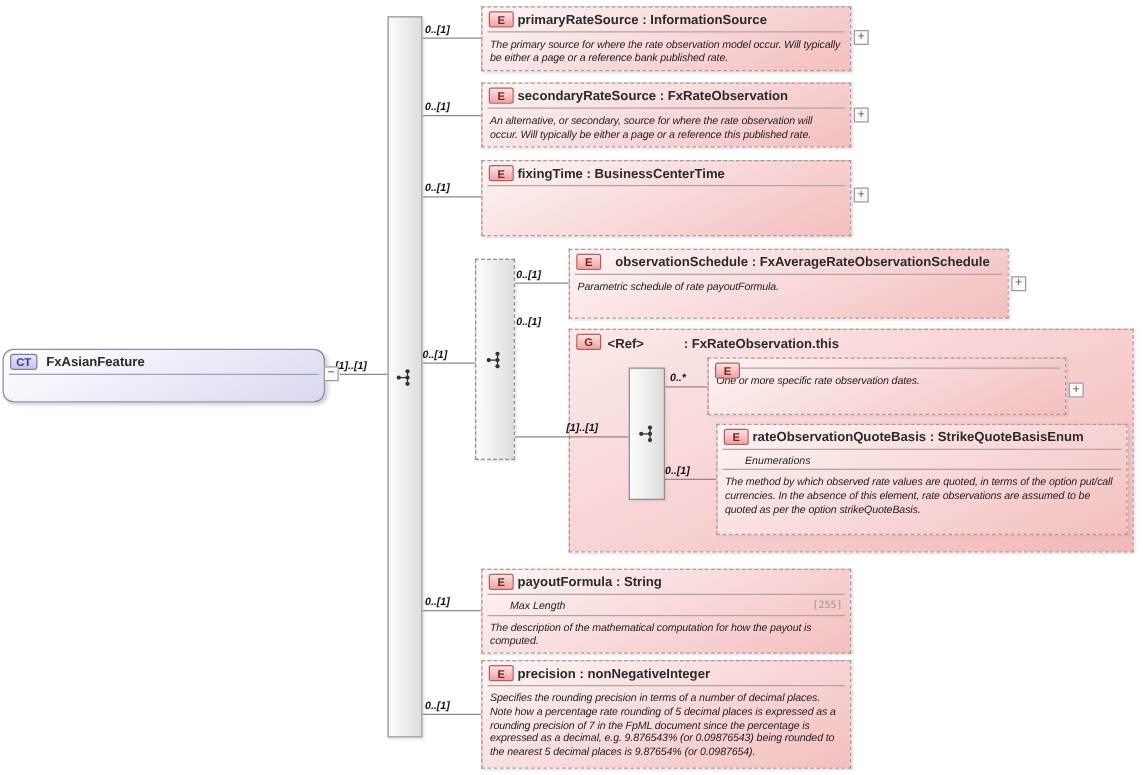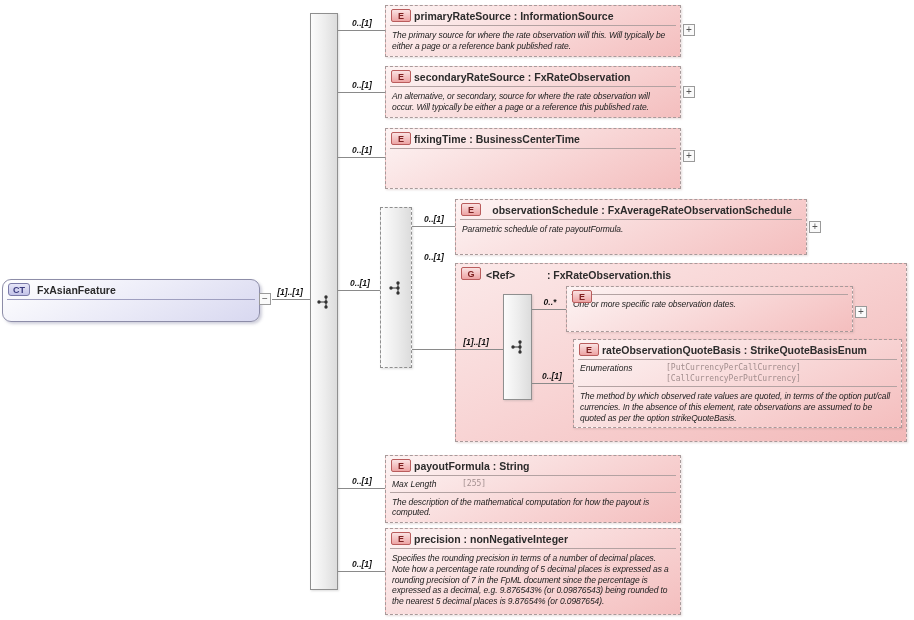--- a/index.html
+++ b/index.html
@@ -6,21 +6,21 @@
   body { margin: 0; background: #fff; }
   .canvas {
     position: relative; width: 914px; height: 620px; background: #ffffff;
     font-family: "Liberation Sans", sans-serif; overflow: hidden;
   }
   
   .line { position: absolute; height: 1px; background: #8a8a8a; z-index: 3; }
   
   .card {
     position: absolute; z-index: 4; font-size: 8.5px; font-style: italic; font-weight: bold;
-    color: #111; text-align: center; white-space: nowrap;
+    color: #111; text-align: left; white-space: nowrap;
   }
   
   .ebox {
     position: absolute; z-index: 2;
     border: 1px dashed #a89a9a;
     background: linear-gradient(155deg, #fdf4f4 0%, #f9dcdc 45%, #f4bebe 100%);
     box-shadow: 1px 1px 2px rgba(160,120,120,0.25);
   }
   .trow {
     position: relative; padding: 4px 6px 2px 28px;
@@ -30,21 +30,21 @@
   .badge {
     position: absolute; left: 5px; top: 3px; width: 20px; height: 13px; line-height: 12px;
     text-align: center; font-size: 9px; font-weight: bold; color: #7d2020;
     background: linear-gradient(#fae2e2, #eda3a3); border: 1px solid #b95c5c; border-radius: 2px;
   }
   .sep { height: 1px; background: #b3a2a2; margin: 1px 4px; }
   .desc {
     padding: 3px 6px 4px 6px; font-size: 8.5px; line-height: 10.8px; letter-spacing: -0.1px;
     font-style: italic; color: #222;
   }
-  .facet { display: flex; padding: 2px 6px 1px 6px; }
+  .facet { display: flex; padding: 2px 6px 1px 22px; justify-content: space-between; }
   .facet-label { font-size: 8.5px; font-style: italic; color: #222; width: 86px; flex: none; }
   .facet-values { font-family: "DejaVu Sans Mono", monospace; font-size: 8px; line-height: 10.5px; color: #a28e8e; }
   
   .bar {
     position: absolute; z-index: 2;
     background: linear-gradient(to right, #fcfcfc 0%, #ececec 55%, #dcdcdc 100%);
     border: 1px solid #8f8f8f;
     box-shadow: 1px 1px 2px rgba(120,120,120,0.25);
   }
   .bar.dashed { border-style: dashed; }
@@ -129,21 +129,21 @@
         <circle cx="10" cy="13" r="1.7" fill="#333"></circle>
     </svg>
   </div>
 
   <div class="ebox" style="left:385px;top:5px;width:296px;min-height:50px">
     <div class="trow">
       <span class="badge">E</span>
       <span>primaryRateSource : InformationSource</span>
     </div>
     <div class="sep"></div>
-    <div class="desc">The primary source for where the rate observation will this. Will typically be either a page or a reference bank published rate.</div>
+    <div class="desc">The primary source for where the rate observation model occur. Will typically be either a page or a reference bank published rate.</div>
   </div>
   <div class="pm" style="left:683px;top:24px">+</div>
 
   <div class="ebox" style="left:385px;top:66px;width:296px;min-height:52px">
     <div class="trow">
       <span class="badge">E</span>
       <span>secondaryRateSource : FxRateObservation</span>
     </div>
     <div class="sep"></div>
     <div class="desc">An alternative, or secondary, source for where the rate observation will occur. Will typically be either a page or a reference this published rate.</div>
@@ -197,24 +197,20 @@
   <div class="pm" style="left:855px;top:306px">+</div>
 
   <div class="ebox" style="left:573px;top:339px;width:329px;min-height:89px">
     <div class="trow">
       <span class="badge">E</span>
       <span>rateObservationQuoteBasis : StrikeQuoteBasisEnum</span>
     </div>
     <div class="sep"></div>
     <div class="facet">
       <div class="facet-label">Enumerations</div>
-      <div class="facet-values">
-        <div>[PutCurrencyPerCallCurrency]</div>
-        <div>[CallCurrencyPerPutCurrency]</div>
-      </div>
     </div>
     <div class="sep"></div>
     <div class="desc">The method by which observed rate values are quoted, in terms of the option put/call currencies. In the absence of this element, rate observations are assumed to be quoted as per the option strikeQuoteBasis.</div>
   </div>
 
   <div class="ebox" style="left:385px;top:455px;width:296px;min-height:65px">
     <div class="trow">
       <span class="badge">E</span>
       <span>payoutFormula : String</span>
     </div>

